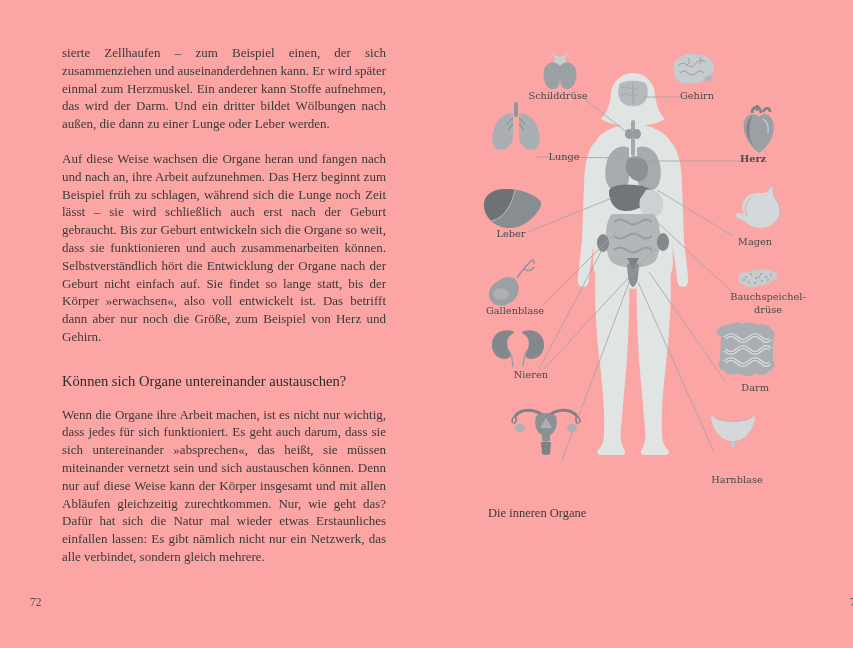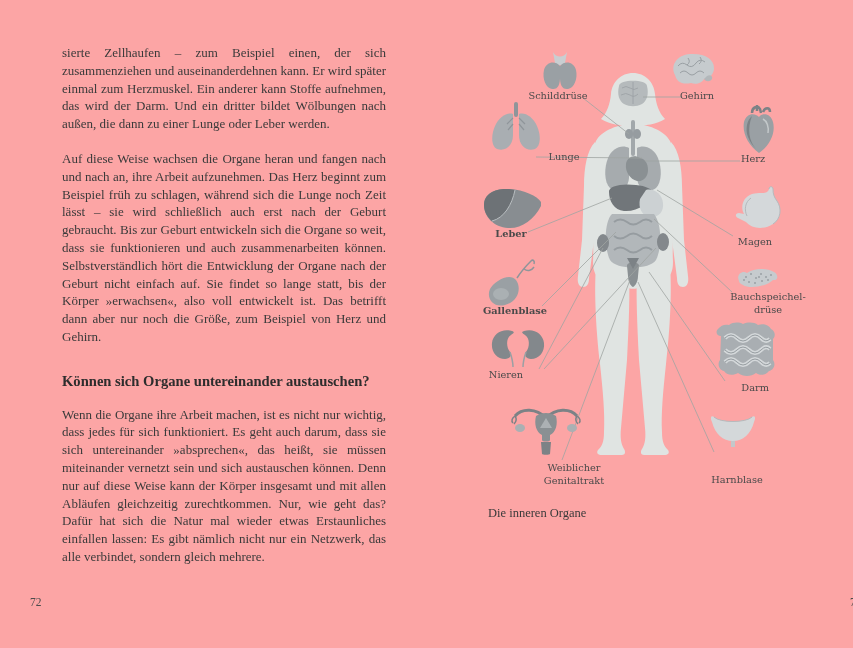--- a/index.html
+++ b/index.html
@@ -7,21 +7,21 @@
     position:relative; width:853px; height:648px; background:#fca5a5;
     font-family:"Liberation Serif","DejaVu Serif",serif; overflow:hidden;
   }
   
   .textblock {
     position:absolute; left:62px; top:44px; width:324px;
     color:#3a3a3a; font-size:13px; line-height:17.8px; text-align:justify;
   }
   .textblock p { margin:0 0 17px 0; }
   .textblock h2 {
-    font-size:14.6px; font-weight:bold; color:#2d2d2d;
+    font-size:14.6px; font-weight:normal; color:#2d2d2d;
     margin:27px 0 15px 0; text-align:left;
   }
   .pagenum {
     position:absolute; top:596px; font-size:11.5px; color:#4c4c4c;
   }
   .pagenum.left { left:30px; }
   .pagenum.right { left:850px; }
   
   .rp { position:absolute; left:426px; top:0; width:427px; height:648px; }
   .rp svg.layer { position:absolute; left:0; top:0; }
@@ -119,62 +119,60 @@
       <path d="M33 12 C 39 10 47 15 51 24 C 55 33 55 44 49 47 C 41 50 33 44 33 33 Z" fill="#a9aeb2"></path>
       <path d="M27 16 L 21 22 M27 22 L 22 28 M33 16 L 39 22 M33 22 L 38 28" stroke="#8f959a" stroke-width="1.2" fill="none"></path>
     </svg>
     <div class="organ-label" style="left:69px; top:151px; width:46px;margin-left:46px;">Lunge</div>
 
     <svg class="icon" style="left:56px; top:185px;" width="62" height="48" viewBox="0 0 62 48">
       <path d="M2 20 C 2 8 14 3 27 4 C 43 5 55 11 59 17 L 59 21 C 52 35 39 44 26 43 C 12 42 2 32 2 20 Z" fill="#888d91"></path>
       <path d="M2 20 C 2 8 14 3 27 4 L 33 5 C 30 20 22 33 10 36 C 5 32 2 26 2 20 Z" fill="#6d7276"></path>
       <path d="M33 5 C 30 20 22 33 10 36" stroke="#b9bec1" stroke-width="1" fill="none"></path>
     </svg>
-    <div class="organ-label" style="left:55px; top:228px; width:60px;font-weight:bold;">Leber</div>
+    <div class="organ-label" style="left:55px; top:228px; width:60px;">Leber</div>
 
     <svg class="icon" style="left:60px; top:256px;" width="50" height="52" viewBox="0 0 50 52">
       <path d="M31 22 C 36 14 40 10 45 5 M 38 13 C 42 16 46 14 48 11 M 45 5 C 47 3 49 5 48 8" stroke="#8f959a" stroke-width="1.5" fill="none"></path>
       <path d="M30 24 C 36 32 32 46 19 49 C 7 52 0 42 4 33 C 8 25 24 16 30 24 Z" fill="#9aa0a4"></path>
       <ellipse cx="15" cy="38" rx="8" ry="6" fill="#aab0b3"></ellipse>
     </svg>
-    <div class="organ-label" style="left:54px; top:305px; width:70px;font-weight:bold;">Gallenblase</div>
+    <div class="organ-label" style="left:54px; top:305px; width:70px;">Gallenblase</div>
 
     <svg class="icon" style="left:64px; top:328px;" width="56" height="40" viewBox="0 0 56 40">
       <path d="M22 3 C 12 0 3 6 2 15 C 1 24 7 31 15 31 C 20 31 22 27 20 24 C 16 19 16 10 21 7 C 24 5 25 4 22 3 Z" fill="#83888c"></path>
       <path d="M34 3 C 44 0 53 6 54 15 C 55 24 49 31 41 31 C 36 31 34 27 36 24 C 40 19 40 10 35 7 C 32 5 31 4 34 3 Z" fill="#83888c"></path>
       <path d="M20 24 C 22 30 23 34 23 39 M36 24 C 34 30 33 34 33 39" stroke="#9aa0a4" stroke-width="1.5" fill="none"></path>
     </svg>
-    <div class="organ-label" style="left:50px; top:369px; width:60px;">Nieren</div>
+    <div class="organ-label" style="left:62px; top:369px; width:60px;text-align:right;">Nieren</div>
 
     <svg class="icon" style="left:82px; top:402px;" width="76" height="54" viewBox="0 0 76 54">
       <path d="M38 16 C 28 6 14 6 7 14 M38 16 C 48 6 62 6 69 14" stroke="#7c8286" stroke-width="3" fill="none"></path>
       <path d="M7 14 C 4 16 3 19 5 21 M7 14 C 9 17 8 20 6 22 M69 14 C 72 16 73 19 71 21 M69 14 C 67 17 68 20 70 22" stroke="#7c8286" stroke-width="1.5" fill="none"></path>
       <ellipse cx="12" cy="26" rx="5" ry="4" fill="#aab0b3"></ellipse>
       <ellipse cx="64" cy="26" rx="5" ry="4" fill="#aab0b3"></ellipse>
       <path d="M28 14 C 34 10 42 10 48 14 C 50 22 48 30 42 33 L 42 38 C 42 40 34 40 34 38 L 34 33 C 28 30 26 22 28 14 Z" fill="#8a9093"></path>
       <path d="M33 40 L 43 40 L 42 52 C 42 53 34 53 34 52 Z" fill="#7c8286"></path>
       <path d="M38 16 L 32 26 L 44 26 Z" fill="#c3c8ca" opacity="0.6"></path>
     </svg>
-    <div class="organ-label" style="left:98px; top:462px; width:100px;">Weiblicher
-Genitaltrakt</div>
 
     <svg class="icon" style="left:242px; top:51px;" width="50" height="40" viewBox="0 0 50 40">
       <path d="M7 24 C 2 14 9 4 22 3 C 37 2 46 8 46 17 C 46 23 42 27 36 28 C 34 32 28 34 23 32 C 14 34 9 31 7 24 Z" fill="#c6cbce"></path>
       <path d="M36 28 C 38 31 42 31 44 28 C 45 25 42 23 39 25 Z" fill="#b2b7ba"></path>
       <path d="M10 15 q4 -5 9 -1 q5 4 9 -2 q4 -5 9 -1 M12 22 q4 -4 8 0 q4 4 8 0 q4 -4 8 0 M20 7 q3 4 -1 7 M32 6 q3 4 -1 7" stroke="#9aa0a4" stroke-width="1" fill="none"></path>
     </svg>
     <div class="organ-label" style="left:241px; top:90px; width:60px;">Gehirn</div>
 
     <svg class="icon" style="left:314px; top:103px;" width="38" height="52" viewBox="0 0 38 52">
       <path d="M12 10 C 12 4 18 2 20 6 L 21 10 M17 8 L 17 2 M23 9 C 25 4 30 4 30 9" stroke="#7c8286" stroke-width="2.5" fill="none"></path>
       <path d="M19 50 C 8 42 2 30 4 19 C 6 11 14 9 19 14 C 23 9 31 11 33 19 C 36 31 29 43 19 50 Z" fill="#9aa0a4"></path>
       <path d="M12 13 C 7 17 5 26 8 34 C 10 39 13 43 16 46 C 9 38 7 26 12 13 Z" fill="#7c8286"></path>
       <path d="M23 16 C 27 18 29 24 28 30" stroke="#c3c8ca" stroke-width="1.5" fill="none"></path>
     </svg>
-    <div class="organ-label" style="left:297px; top:153px; width:60px;">Herz</div>
+    <div class="organ-label" style="left:297px; top:153px; width:60px;font-weight:bold;">Herz</div>
 
     <svg class="icon" style="left:305px; top:186px;" width="54" height="49" viewBox="0 0 54 49">
       <path d="M38 3 C 38 0 42 0 42 3 C 42 8 43 11 46 15 C 51 22 50 33 42 38 C 33 44 21 43 15 36 L 7 32 C 4 31 4 27 8 27 L 13 28 C 9 21 12 11 21 8 C 28 6 33 8 36 6 C 37 5 38 4 38 3 Z" fill="#d4d8da"></path>
       <path d="M38 3 C 38 0 42 0 42 3 C 42 8 43 11 46 15 C 51 22 50 33 42 38" stroke="#b5babd" stroke-width="1" fill="none"></path>
       <path d="M20 12 C 14 16 13 24 16 30" stroke="#b5babd" stroke-width="1" fill="none"></path>
     </svg>
     <div class="organ-label" style="left:299px; top:236px; width:60px;">Magen</div>
 
     <svg class="icon" style="left:308px; top:266px;" width="46" height="25" viewBox="0 0 46 25">
       <path d="M5 15 C 2 9 8 4 13 7 C 20 2 33 2 40 6 C 45 9 44 15 39 14 C 32 21 15 23 9 19 C 6 18 5 16 5 15 Z" fill="#c6cbce"></path>

